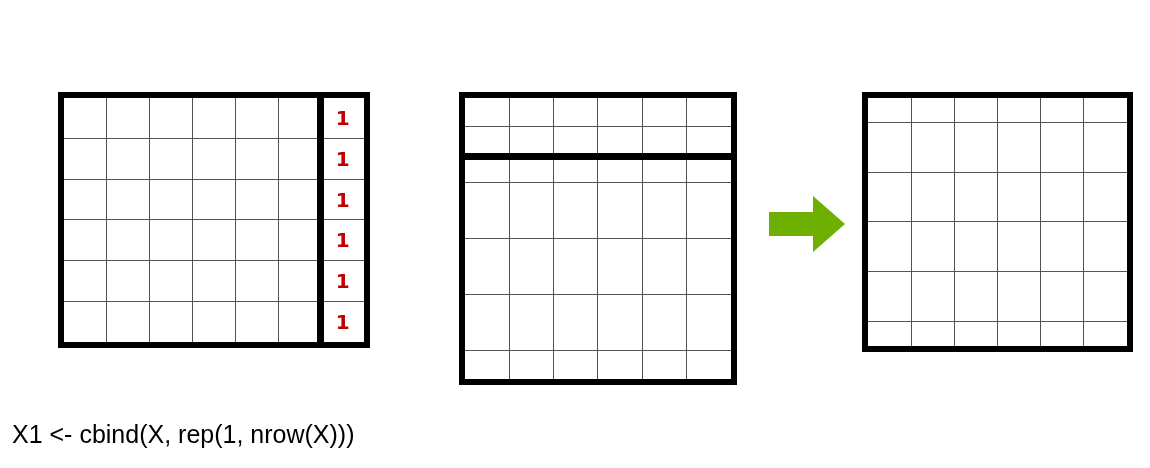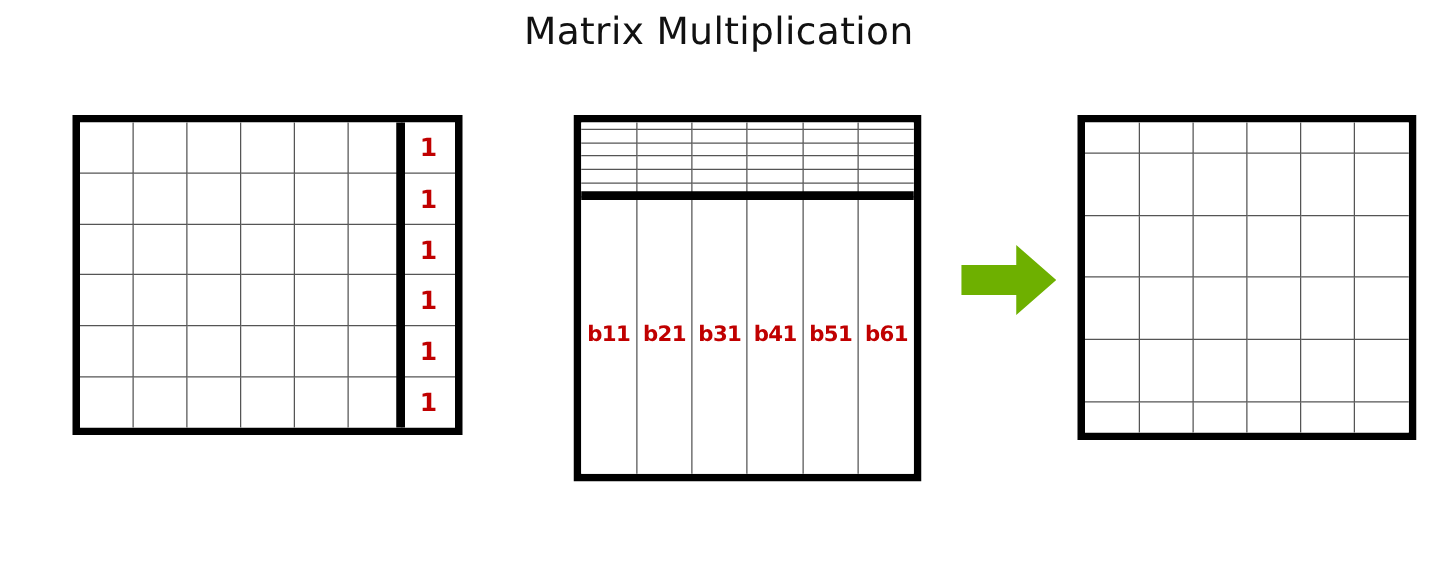--- a/index.html
+++ b/index.html
@@ -103,21 +103,20 @@
     font-weight: 400;
     color: #000000;
     white-space: nowrap;
   }
 </style>
 </head>
 <body>
 
 <div id="stage">
 
-  <div class="title">Matrix Multiplication</div>
 
   <div class="matrix" id="m1" style="left: 58px; top: 92px; width: 312px; height: 256px; border-color: rgb(0, 0, 0);">
     <table class="grid">
       <tbody id="m1-body">
           <tr>
             <td style="border-color: transparent rgb(85, 85, 85) rgb(85, 85, 85) transparent;"></td>
             <td style="border-color: transparent rgb(85, 85, 85) rgb(85, 85, 85);"></td>
             <td style="border-color: transparent rgb(85, 85, 85) rgb(85, 85, 85);"></td>
             <td style="border-color: transparent rgb(85, 85, 85) rgb(85, 85, 85);"></td>
             <td style="border-color: transparent rgb(85, 85, 85) rgb(85, 85, 85);"></td>
@@ -217,28 +216,20 @@
             <td style="border-color: rgb(85, 85, 85);"></td>
             <td style="border-color: rgb(85, 85, 85) transparent rgb(85, 85, 85) rgb(85, 85, 85);"></td>
           </tr>
           <tr>
             <td style="border-color: rgb(85, 85, 85) rgb(85, 85, 85) rgb(85, 85, 85) transparent;"></td>
             <td style="border-color: rgb(85, 85, 85);"></td>
             <td style="border-color: rgb(85, 85, 85);"></td>
             <td style="border-color: rgb(85, 85, 85);"></td>
             <td style="border-color: rgb(85, 85, 85);"></td>
             <td style="border-color: rgb(85, 85, 85) transparent rgb(85, 85, 85) rgb(85, 85, 85);"></td>
-          </tr>
-          <tr>
-            <td class="red-cell-small" style="color: rgb(192, 0, 0); border-color: rgb(85, 85, 85) rgb(85, 85, 85) transparent transparent;">b11</td>
-            <td class="red-cell-small" style="color: rgb(192, 0, 0); border-color: rgb(85, 85, 85) rgb(85, 85, 85) transparent;">b21</td>
-            <td class="red-cell-small" style="color: rgb(192, 0, 0); border-color: rgb(85, 85, 85) rgb(85, 85, 85) transparent;">b31</td>
-            <td class="red-cell-small" style="color: rgb(192, 0, 0); border-color: rgb(85, 85, 85) rgb(85, 85, 85) transparent;">b41</td>
-            <td class="red-cell-small" style="color: rgb(192, 0, 0); border-color: rgb(85, 85, 85) rgb(85, 85, 85) transparent;">b51</td>
-            <td class="red-cell-small" style="color: rgb(192, 0, 0); border-color: rgb(85, 85, 85) transparent transparent rgb(85, 85, 85);">b61</td>
           </tr>
         </tbody>
     </table>
     <div class="sep-h" id="m2-sep" style="bottom: 218.625px; background: rgb(0, 0, 0);"></div>
   </div>
 
   <div class="arrow" style="left:769px; top:196px; width:76px; height:56px;">
     <svg width="76" height="56" viewBox="0 0 76 56" xmlns="http://www.w3.org/2000/svg">
       <polygon id="arrow-poly" points="0,16 44,16 44,0 76,28 44,56 44,40 0,40" fill="#6eb000"></polygon>
     </svg>
@@ -292,15 +283,16 @@
             <td style="border-color: rgb(85, 85, 85) rgb(85, 85, 85) transparent;"></td>
             <td style="border-color: rgb(85, 85, 85) rgb(85, 85, 85) transparent;"></td>
             <td style="border-color: rgb(85, 85, 85) rgb(85, 85, 85) transparent;"></td>
             <td style="border-color: rgb(85, 85, 85) rgb(85, 85, 85) transparent;"></td>
             <td style="border-color: rgb(85, 85, 85) transparent transparent rgb(85, 85, 85);"></td>
           </tr>
         </tbody>
     </table>
   </div>
 
+  <div class="caption" style="left:12px; top:420px;">X1 &lt;- cbind(X, rep(1, nrow(X)))</div>
 
 
 </div>
 
 </body></html>

